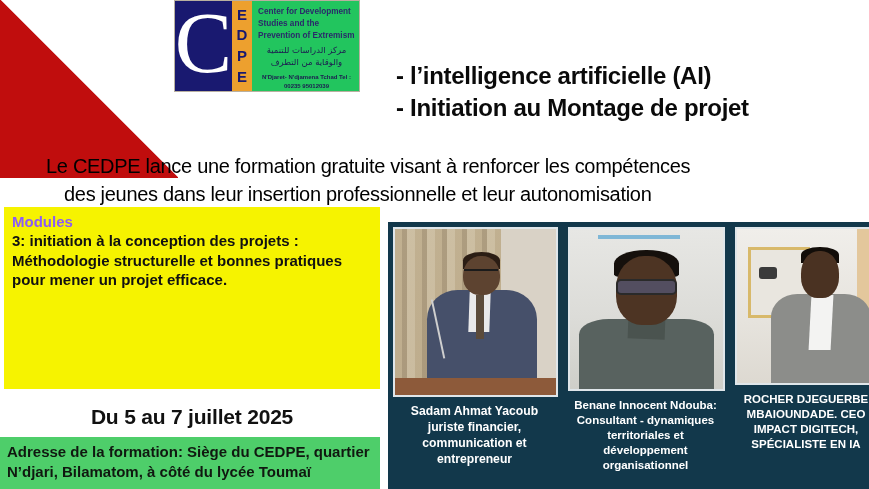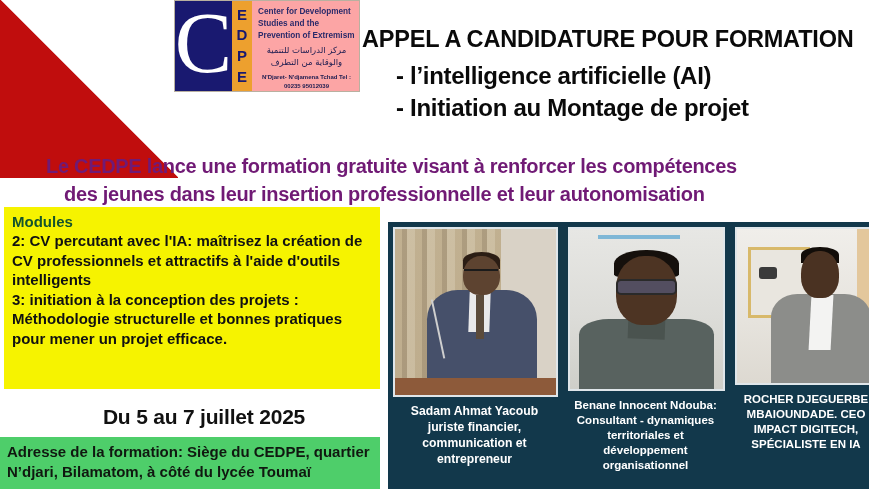--- a/index.html
+++ b/index.html
@@ -26,56 +26,56 @@
     display:flex; align-items:center; justify-content:center;
     font-family:"Liberation Serif", serif; font-size:86px; line-height:1;
     font-weight:400; padding-bottom:6px;
   }
   .logo-letters {
     width:20px; background:#eda02e; color:#191970;
     display:flex; flex-direction:column; align-items:center; justify-content:center;
     font-weight:bold; font-size:15px; line-height:1.38; letter-spacing:0px;
   }
   .logo-text {
-    flex:1; background:#fca5a5; padding:5px 4px 3px 6px;
+    flex:1; background:#22c55e; padding:5px 4px 3px 6px;
     display:flex; flex-direction:column; justify-content:flex-start;
   }
   .logo-en { color:#2a2a6a; font-weight:bold; font-size:8.2px; line-height:1.45; }
   .logo-ar { color:#1c1c50; font-size:8.5px; line-height:1.45; text-align:center; margin-top:2px;
              direction:rtl; font-family:"DejaVu Sans", sans-serif; }
   .logo-tel { color:#1c1c50; font-weight:bold; font-size:6px; line-height:1.5; text-align:center; margin-top:5px; }
 
   
   .head-main {
     position:absolute; left:362px; top:26px; width:500px;
     font-size:23.5px; font-weight:bold; color:#0a0a0a; letter-spacing:-0.2px;
   }
   .head-sub {
     position:absolute; left:396px; top:60px; width:455px;
     font-size:24px; font-weight:bold; color:#0a0a0a; line-height:1.32; letter-spacing:-0.3px;
   }
 
   
   .intro {
     position:absolute; left:46px; top:152px; width:790px;
-    font-size:20px; font-weight:bold; color:#701a75; line-height:1.42; letter-spacing:-0.3px;
+    font-size:20px; font-weight:normal; color:#000000; line-height:1.42; letter-spacing:-0.3px;
   }
   .intro .l2 { display:block; padding-left:18px; }
 
   
   .modules {
     position:absolute; left:4px; top:207px; width:376px; height:182px;
     background:#f6f300; padding:5px 8px 4px 8px;
   }
-  .modules h3 { font-size:15px; font-weight:bold; color:#14532d; line-height:1.28; }
+  .modules h3 { font-size:15px; font-weight:bold; color:#8b5cf6; line-height:1.28; }
   .modules p  { font-size:15px; font-weight:bold; color:#111; line-height:1.30; }
 
   
   .date {
-    position:absolute; left:16px; top:405px; width:376px; text-align:center;
+    position:absolute; left:4px; top:405px; width:376px; text-align:center;
     font-size:21px; font-weight:bold; color:#111; letter-spacing:-0.2px;
   }
 
   
   .address {
     position:absolute; left:0px; top:437px; width:380px; height:52px;
     background:#4ece6a; padding:5px 7px;
     font-size:15px; font-weight:bold; color:#101810; line-height:1.32;
   }
 
@@ -150,34 +150,32 @@
       <span>E</span>
     </div>
     <div class="logo-text">
       <div class="logo-en">Center for Development Studies and the Prevention of Extremism</div>
       <div class="logo-ar">مركز الدراسات للتنمية والوقاية من التطرف</div>
       <div class="logo-tel">N'Djaret- N'djamena
 Tchad Tel : 00235 95012039</div>
     </div>
   </div>
 
-  <div class="head-main">APPEL A CANDIDATURE POUR FORMATION</div>
   <div class="head-sub">
     <div>- l’intelligence artificielle (AI)</div>
     <div>- Initiation au Montage de projet</div>
   </div>
 
   <div class="intro">
     <span>Le CEDPE lance une formation gratuite visant à renforcer les compétences</span>
     <span class="l2">des jeunes dans leur insertion professionnelle et leur autonomisation</span>
   </div>
 
   <div class="modules">
     <h3>Modules</h3>
-    <p>2: CV percutant avec l'IA: maîtrisez la création de CV professionnels et  attractifs à l'aide d'outils intelligents</p>
     <p>3: initiation à la conception des projets : Méthodologie structurelle et bonnes pratiques pour mener un projet efficace.</p>
   </div>
 
   <div class="date">Du 5 au 7 juillet 2025</div>
 
   <div class="address">Adresse de la formation: Siège du CEDPE, quartier N’djari, Bilamatom, à côté du lycée Toumaï</div>
 
   <div class="panel">
     <div class="cards">
 

